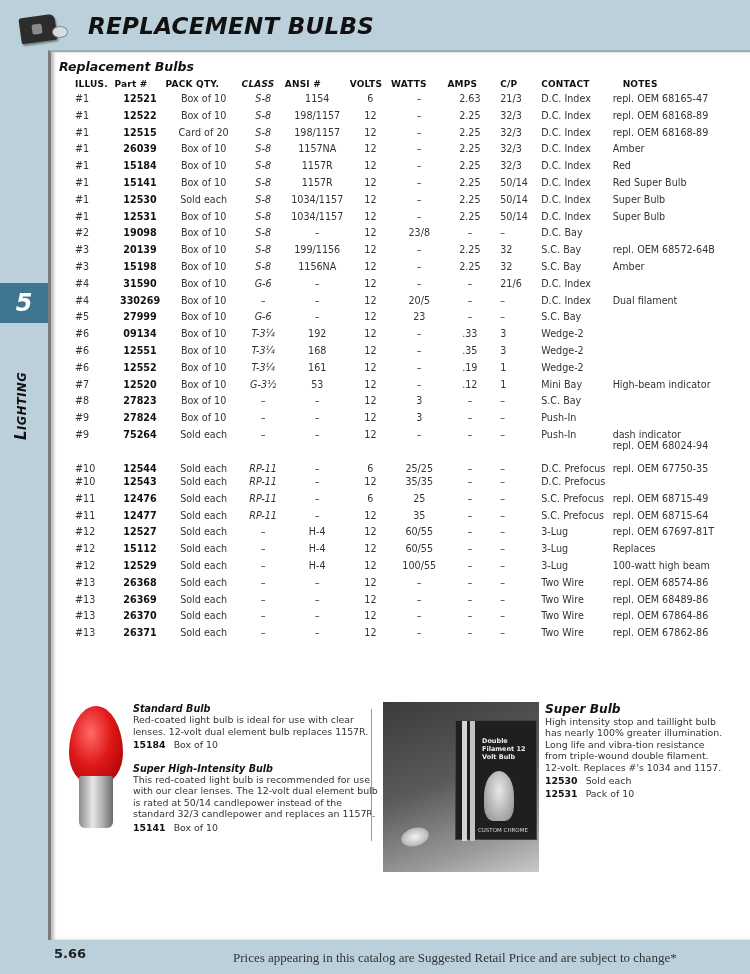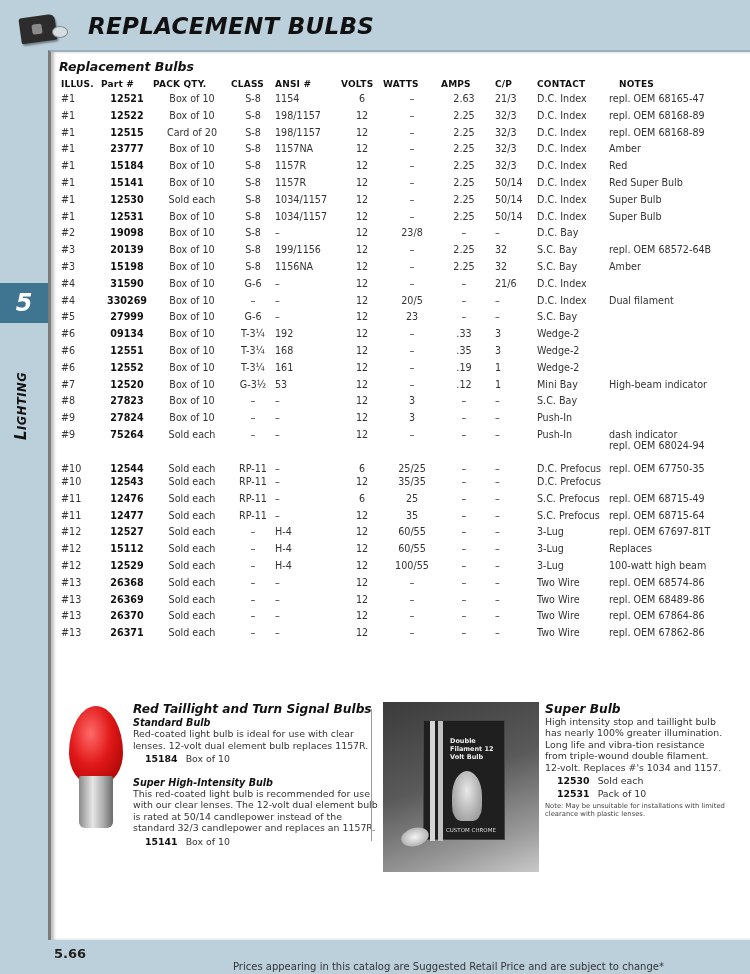--- a/index.html
+++ b/index.html
@@ -15,67 +15,67 @@
 
   .sidebar { position: absolute; left: 0; top: 50px; width: 48px; height: 890px; }
   .chapter-tab { position: absolute; left: 0; top: 233px; width: 48px; height: 40px; background: #3f7590; color: #fff; font-weight: bold; font-style: italic; font-size: 24px; text-align: center; line-height: 40px; }
   .section-label { position: absolute; left: 12px; top: 390px; transform: rotate(-90deg); transform-origin: left top; font-weight: bold; font-style: italic; font-size: 15px; color: #111; letter-spacing: 0.5px; white-space: nowrap; }
   .section-label .small { font-size: 11.5px; }
 
   .content { position: absolute; left: 48px; top: 50px; width: 702px; height: 890px; background: #fff; border-left: 3px solid #7b7b7b; box-shadow: inset 3px 0 3px rgba(0,0,0,.25); border-top: 2px solid #9ab0bd; }
 
   .table-title { position: absolute; left: 8px; top: 7px; font-weight: bold; font-style: italic; font-size: 12.5px; color: #111; }
 
-  table.bulbs { position: absolute; left: 6px; top: 24px; border-collapse: collapse; font-size: 9.6px; }
+  table.bulbs { position: absolute; left: 20px; top: 24px; border-collapse: collapse; font-size: 9.6px; }
   table.bulbs th { font-weight: bold; font-size: 9px; text-align: left; height: 15px; color: #111; letter-spacing: 0.2px; }
   table.bulbs td { height: 16.8px; color: #333; white-space: nowrap; vertical-align: top; padding-top: 2px; }
   table.bulbs tr.gap td { padding-top: 12px; }
   .c-illus { width: 44px; padding-left: 4px; }
   .c-part { width: 52px; font-weight: bold; color: #111 !important; text-align: center; }
   .c-pack { width: 78px; text-align: center; }
-  .c-class { width: 44px; text-align: center; }
-  .c-ansi { width: 66px; text-align: left; }
+  .c-class { width: 44px; text-align: center; font-style: italic; }
+  .c-ansi { width: 66px; text-align: center; }
   .c-volts { width: 42px; text-align: center; }
   .c-watts { width: 58px; text-align: center; }
   .c-amps { width: 46px; text-align: center; }
   .c-cp { width: 50px; text-align: left; padding-left: 8px; }
   .c-contact { width: 72px; text-align: left; }
   .c-notes { width: 140px; text-align: left; }
   th.c-illus { padding-left: 4px; }
   th.c-amps, th.c-part, th.c-pack, th.c-class, th.c-ansi, th.c-volts, th.c-watts { text-align: center; }
   th.c-notes { padding-left: 10px; }
 
   .promo-left { position: absolute; left: 6px; top: 648px; width: 320px; height: 140px; }
   .bulb-img { position: absolute; left: 8px; top: 6px; width: 62px; height: 126px; }
   .bulb-glass { position: absolute; left: 4px; top: 0; width: 54px; height: 78px; background: radial-gradient(ellipse at 40% 35%, #ff6a6a 0%, #e01818 45%, #9a0000 100%); border-radius: 50% 50% 40% 40% / 60% 60% 40% 40%; }
   .bulb-base { position: absolute; left: 14px; top: 70px; width: 34px; height: 52px; background: linear-gradient(90deg, #8a8a8a, #e6e6e6 40%, #b0b0b0 70%, #6a6a6a); border-radius: 2px 2px 6px 6px; }
   .promo-left .text { position: absolute; left: 76px; top: 2px; width: 245px; font-size: 9.4px; line-height: 11.4px; color: #333; }
   .promo-h { font-weight: bold; font-style: italic; font-size: 12.2px; color: #111; line-height: 14px; }
   .promo-sub { font-weight: bold; font-style: italic; font-size: 9.6px; color: #111; margin-top: 1px; }
-  .sku { margin-top: 2px; color: #333; margin-left: 12px; }
+  .sku { margin-top: 2px; color: #333; }
   .sku b { color: #111; margin-right: 8px; }
 
   .divider-v { position: absolute; left: 320px; top: 657px; width: 1px; height: 132px; background: #999; }
 
   .promo-right { position: absolute; left: 332px; top: 650px; width: 360px; height: 175px; }
   .photo { position: absolute; left: 0; top: 0; width: 156px; height: 170px; background: linear-gradient(160deg, #3b3b3b 0%, #5a5a5a 45%, #9a9a9a 80%, #c9c9c9 100%); }
-  .card { position: absolute; left: 40px; top: 18px; width: 82px; height: 120px; background: #1f1f1f; border: 1px solid #444; }
+  .card { position: absolute; left: 72px; top: 18px; width: 82px; height: 120px; background: #1f1f1f; border: 1px solid #444; }
   .card .stripe1 { position: absolute; left: 6px; top: 0; width: 5px; height: 120px; background: #d5d5d5; }
   .card .stripe2 { position: absolute; left: 14px; top: 0; width: 5px; height: 120px; background: #c2c2c2; }
   .card .bulb { position: absolute; left: 28px; top: 50px; width: 30px; height: 50px; background: radial-gradient(ellipse at 50% 40%, #e8e8e8, #8a8a8a); border-radius: 50% 50% 30% 30%; }
   .card .lbl { position: absolute; left: 26px; top: 16px; font-size: 6.5px; color: #eee; font-weight: bold; line-height: 8px; }
   .card .brand { position: absolute; left: 22px; top: 106px; font-size: 5.5px; color: #ddd; }
   .loose-bulb { position: absolute; left: 18px; top: 126px; width: 28px; height: 18px; background: radial-gradient(ellipse, #f4f4f4, #9a9a9a); border-radius: 50%; transform: rotate(-15deg); }
 
   .promo-right .text { position: absolute; left: 162px; top: 0; width: 180px; font-size: 9.4px; line-height: 11.4px; color: #333; }
   .note-small { font-size: 6.8px; line-height: 8.5px; color: #444; margin-top: 2px; }
 
   .footer { position: absolute; left: 0; top: 940px; width: 750px; height: 48px; }
   .page-number { position: absolute; left: 54px; top: 6px; font-size: 13px; font-weight: bold; color: #222; }
-  .disclaimer { position: absolute; left: 233px; top: 21px; font-size: 10px; color: #333; }
+  .disclaimer { position: absolute; left: 233px; top: 10px; font-size: 13px; color: #333; font-family: Liberation Serif, serif; }
 </style>
 </head>
 <body>
 
 <div class="header">
   <div class="logo">
     <div class="box"></div>
     <div class="lens"></div>
   </div>
   <div class="page-title">REPLACEMENT BULBS</div>
@@ -142,21 +142,21 @@
           <td class="c-ansi">198/1157</td>
           <td class="c-volts">12</td>
           <td class="c-watts">–</td>
           <td class="c-amps">2.25</td>
           <td class="c-cp">32/3</td>
           <td class="c-contact">D.C. Index</td>
           <td class="c-notes">repl. OEM 68168-89</td>
         </tr>
         <tr>
           <td class="c-illus">#1</td>
-          <td class="c-part">23777</td>
+          <td class="c-part">26039</td>
           <td class="c-pack">Box of 10</td>
           <td class="c-class">S-8</td>
           <td class="c-ansi">1157NA</td>
           <td class="c-volts">12</td>
           <td class="c-watts">–</td>
           <td class="c-amps">2.25</td>
           <td class="c-cp">32/3</td>
           <td class="c-contact">D.C. Index</td>
           <td class="c-notes">Amber</td>
         </tr>
@@ -529,21 +529,20 @@
         </tr>
       </tbody>
   </table>
 
   <div class="promo-left">
     <div class="bulb-img">
       <div class="bulb-glass"></div>
       <div class="bulb-base"></div>
     </div>
     <div class="text">
-      <div class="promo-h">Red Taillight and Turn Signal Bulbs</div>
       <div class="promo-sub">Standard Bulb</div>
       <div>Red-coated light bulb is ideal for use with clear lenses. 12-volt dual element bulb replaces 1157R.</div>
       <div class="sku"><b>15184</b><span>Box of 10</span></div>
       <div class="promo-sub" style="margin-top:12px">Super High-Intensity Bulb</div>
       <div>This red-coated light bulb is recommended for use with our clear lenses. The 12-volt dual element bulb is rated at 50/14 candlepower instead of the standard 32/3 candlepower and replaces an 1157R.</div>
       <div class="sku"><b>15141</b><span>Box of 10</span></div>
     </div>
   </div>
 
   <div class="divider-v"></div>
@@ -557,21 +556,20 @@
         <div class="bulb"></div>
         <div class="brand">CUSTOM CHROME</div>
       </div>
       <div class="loose-bulb"></div>
     </div>
     <div class="text">
       <div class="promo-h">Super Bulb</div>
       <div>High intensity stop and taillight bulb has nearly 100% greater illumination. Long life and vibra-tion resistance from triple-wound double filament. 12-volt. Replaces #'s 1034 and 1157.</div>
       <div class="sku"><b>12530</b><span>Sold each</span></div>
       <div class="sku"><b>12531</b><span>Pack of 10</span></div>
-      <div class="note-small">Note: May be unsuitable for installations with limited clearance with plastic lenses.</div>
     </div>
   </div>
 </div>
 
 <div class="footer">
   <div class="page-number">5.66</div>
   <div class="disclaimer">Prices appearing in this catalog are Suggested Retail Price and are subject to change*</div>
 </div>
 
 </body></html>

